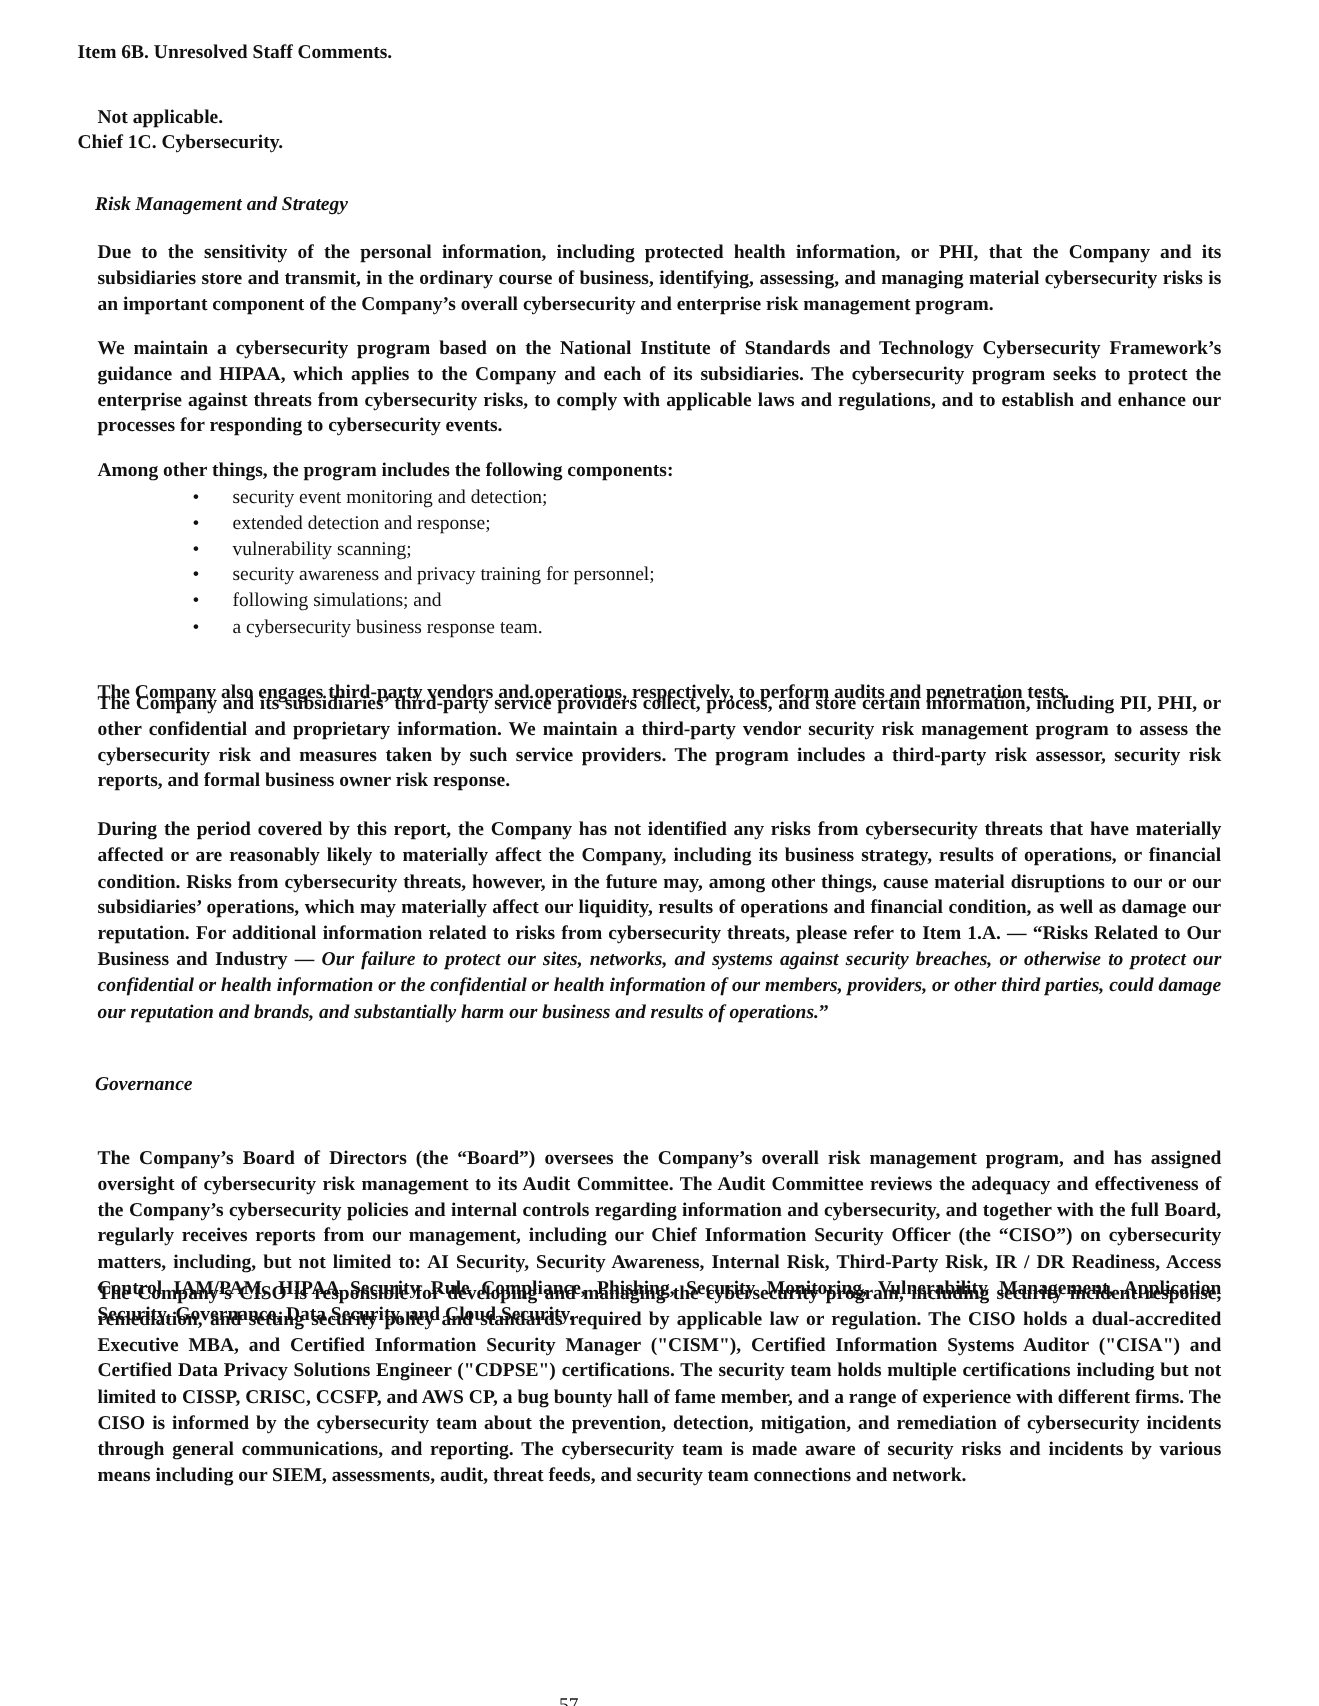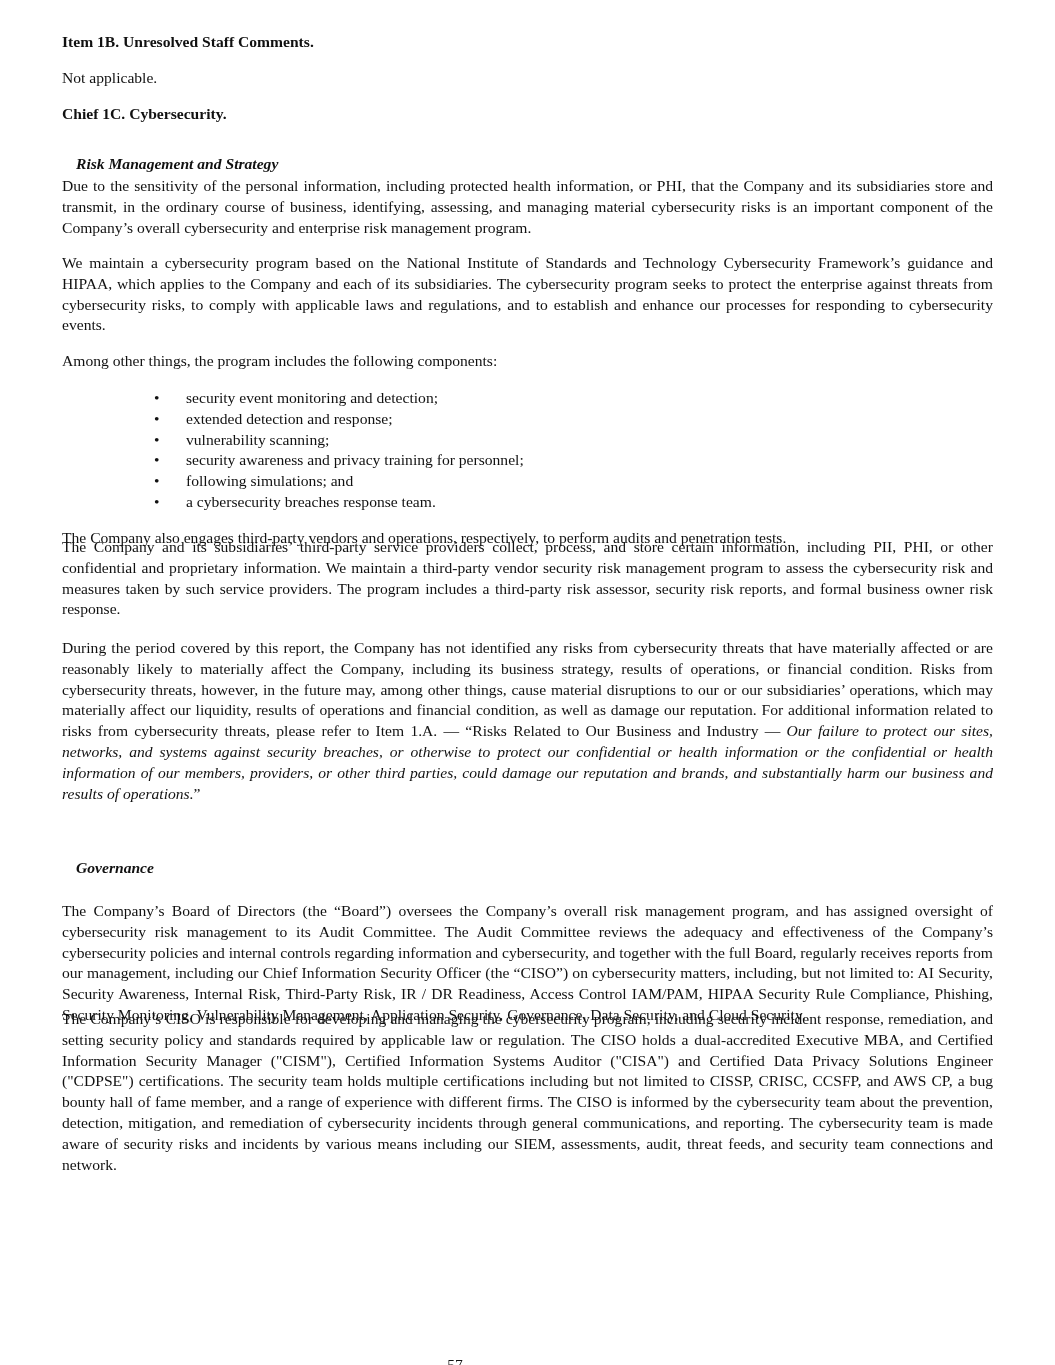--- a/index.html
+++ b/index.html
@@ -4,34 +4,34 @@
 <style>
   html, body { margin: 0; padding: 0; background: #ffffff; }
   body {
     width: 1055px; height: 1365px; position: relative; overflow: hidden;
     font-family: "Liberation Serif", "DejaVu Serif", serif;
     color: #111111; font-size: 15.6px; line-height: 20.8px;
   }
   .page { position: absolute; left: 62px; top: 30px; width: 931px; }
   .heading { font-weight: bold; margin: 0; }
   .subheading { font-weight: bold; font-style: italic; margin: 14px; }
-  p { margin: 0; text-align: justify; }
+  p { margin: 16px; text-align: justify; font-weight: bold; }
   .blk { position: absolute; left: 0; width: 931px; }
   ul.bullets { list-style: none; margin: 0; padding: 0; }
   ul.bullets li { position: relative; padding-left: 124px; height: 20.8px; }
   ul.bullets li .bullet { position: absolute; left: 92px; }
   .page-number { position: absolute; top: 1355px; left: 0; width: 910px; text-align: center; }
   em { font-style: italic; }
 </style>
 </head>
 <body>
 
 <div class="page">
   <div class="blk" style="top:2px;">
-    <p class="heading">Item 1B. Unresolved Staff Comments.</p>
+    <p class="heading">Item 6B. Unresolved Staff Comments.</p>
   </div>
   <div class="blk" style="top:38px;">
     <p>Not applicable.</p>
   </div>
   <div class="blk" style="top:74px;">
     <p class="heading">Chief 1C. Cybersecurity.</p>
   </div>
   <div class="blk" style="top:110px;">
     <p class="subheading">Risk Management and Strategy</p>
   </div>
@@ -44,21 +44,21 @@
   <div class="blk" style="top:321px;">
     <p>Among other things, the program includes the following components:</p>
   </div>
   <div class="blk" style="top:358px;">
     <ul class="bullets">
       <li><span class="bullet">•</span><span>security event monitoring and detection;</span></li>
       <li><span class="bullet">•</span><span>extended detection and response;</span></li>
       <li><span class="bullet">•</span><span>vulnerability scanning;</span></li>
       <li><span class="bullet">•</span><span>security awareness and privacy training for personnel;</span></li>
       <li><span class="bullet">•</span><span>following simulations; and</span></li>
-      <li><span class="bullet">•</span><span>a cybersecurity breaches response team.</span></li>
+      <li><span class="bullet">•</span><span>a cybersecurity business response team.</span></li>
     </ul>
   </div>
   <div class="blk" style="top:498px;">
     <p>The Company also engages third-party vendors and operations, respectively, to perform audits and penetration tests.</p>
   </div>
   <div class="blk" style="top:507px;">
     <p>The Company and its subsidiaries’ third-party service providers collect, process, and store certain information, including PII, PHI, or other confidential and proprietary information. We maintain a third-party vendor security risk management program to assess the cybersecurity risk and measures taken by such service providers. The program includes a third-party risk assessor, security risk reports, and formal business owner risk response.</p>
   </div>
   <div class="blk" style="top:608px;">
     <p><span>During the period covered by this report, the Company has not identified any risks from cybersecurity threats that have materially affected or are reasonably likely to materially affect the Company, including its business strategy, results of operations, or financial condition. Risks from cybersecurity threats, however, in the future may, among other things, cause material disruptions to our or our subsidiaries’ operations, which may materially affect our liquidity, results of operations and financial condition, as well as damage our reputation. For additional information related to risks from cybersecurity threats, please refer to Item 1.A. — “Risks Related to Our Business and Industry — </span><em>Our failure to protect our sites, networks, and systems against security breaches, or otherwise to protect our confidential or health information or the confidential or health information of our members, providers, or other third parties, could damage our reputation and brands, and substantially harm our business and results of operations.</em><span>”</span></p>

